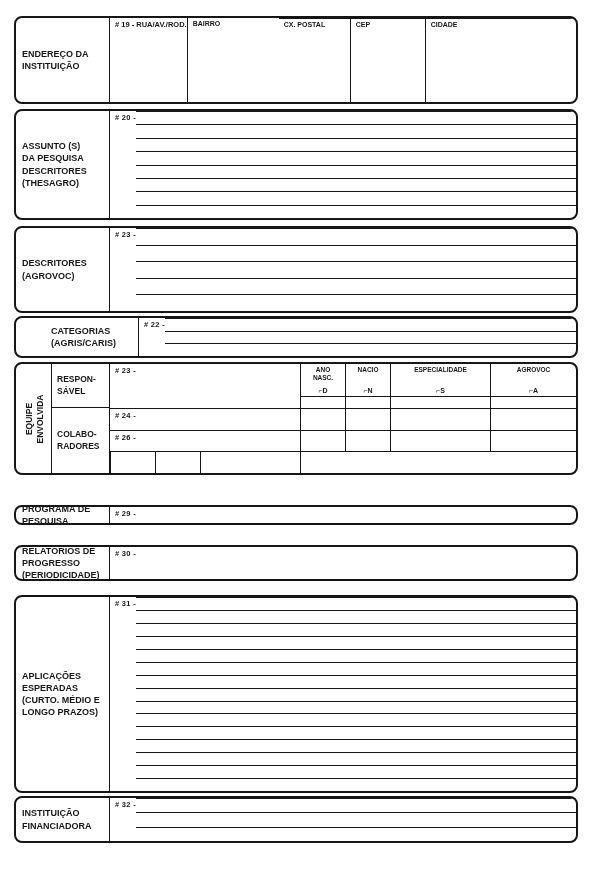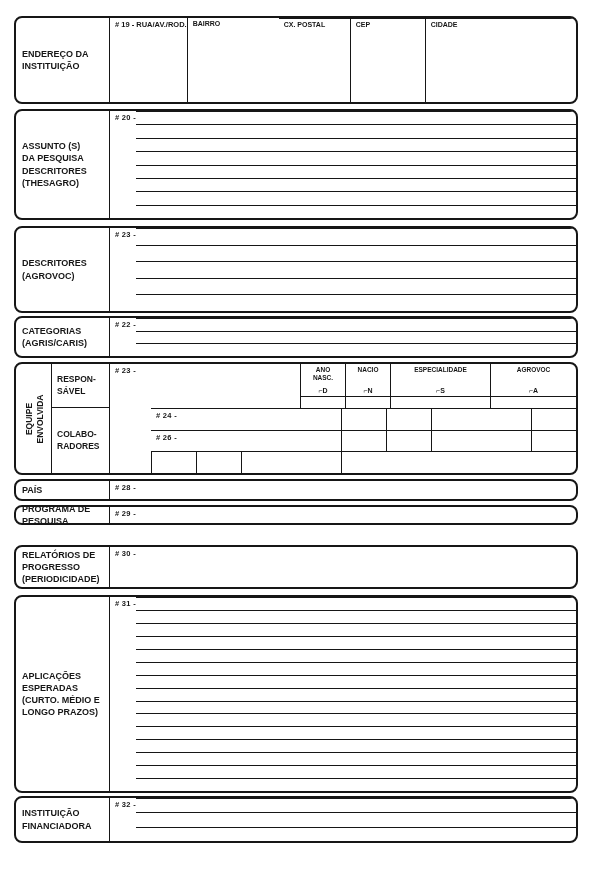--- a/index.html
+++ b/index.html
@@ -52,21 +52,21 @@
   }
   .eq-sub-resp,.eq-sub-colab{
     display:flex;align-items:center;padding-left:5px;
     font-weight:bold;font-size:8.5px;line-height:1.3;white-space:pre-line;
     box-sizing:border-box;
   }
   .eq-sub-resp{flex:0 0 44px;border-bottom:1.5px solid #161616;}
   .eq-sub-colab{flex:1;}
   .eq-content{flex:1;display:flex;flex-direction:column;min-width:0;}
   .eq-rowA{flex:0 0 44px;display:flex;box-sizing:border-box;}
-  .eq-rowB{flex:1;display:flex;border-top:1.5px solid #161616;box-sizing:border-box;margin-left:41px;}
+  .eq-rowB{flex:1;display:flex;border-top:1.5px solid #161616;box-sizing:border-box;}
   .eq-c23{flex:0 0 190px;width:190px;box-sizing:border-box;}
   .eq-hcol{
     box-sizing:border-box;border-left:1.5px solid #161616;
     display:flex;flex-direction:column;
   }
   .eq-hcol:first-of-type{border-left:1.5px solid #161616;}
   .eq-htxt{
     flex:1;display:flex;flex-direction:column;align-items:center;
     justify-content:space-between;padding:2px 0 1px 0;
     font-size:6.5px;font-weight:bold;line-height:1.2;text-align:center;
@@ -140,21 +140,21 @@
       <div class="rules">
           <div class="rule-row"></div>
           <div class="rule-row"></div>
           <div class="rule-row"></div>
           <div class="rule-row"></div>
           <div class="rule-row"></div>
         </div>
     </div>
   </div>
 
-  <div class="sec" style="top:316px;height:42px;">
+  <div class="sec" style="top:316px;height:42px;padding-left:29px;">
     <div class="lbl">CATEGORIAS
 (AGRIS/CARIS)</div>
     <div class="content">
       <div class="fieldno" style="height:11px;"># 22 -</div>
       <div class="rules">
           <div class="rule-row"></div>
           <div class="rule-row"></div>
           <div class="rule-row"></div>
         </div>
     </div>
@@ -227,36 +227,30 @@
       </div>
       <div class="eq-rowB">
         <div class="eq-cell w45"></div>
         <div class="eq-cell w45"></div>
         <div class="eq-cell w100"></div>
         <div class="eq-cell wflex"></div>
       </div>
     </div>
   </div>
 
-  <div class="sec" style="top:479px;height:22px;">
-    <div class="lbl">PAÍS</div>
-    <div class="content">
-      <div class="fieldno"># 28 -</div>
-    </div>
-  </div>
 
   <div class="sec" style="top:505px;height:20px;">
     <div class="lbl">PROGRAMA DE
 PESQUISA</div>
     <div class="content">
       <div class="fieldno"># 29 -</div>
     </div>
   </div>
 
-  <div class="sec" style="top:545px;height:44px;">
+  <div class="sec" style="top:545px;height:36px;">
     <div class="lbl">RELATÓRIOS DE
 PROGRESSO
 (PERIODICIDADE)</div>
     <div class="content">
       <div class="fieldno"># 30 -</div>
     </div>
   </div>
 
   <div class="sec" style="top:595px;height:198px;">
     <div class="lbl">APLICAÇÕES

